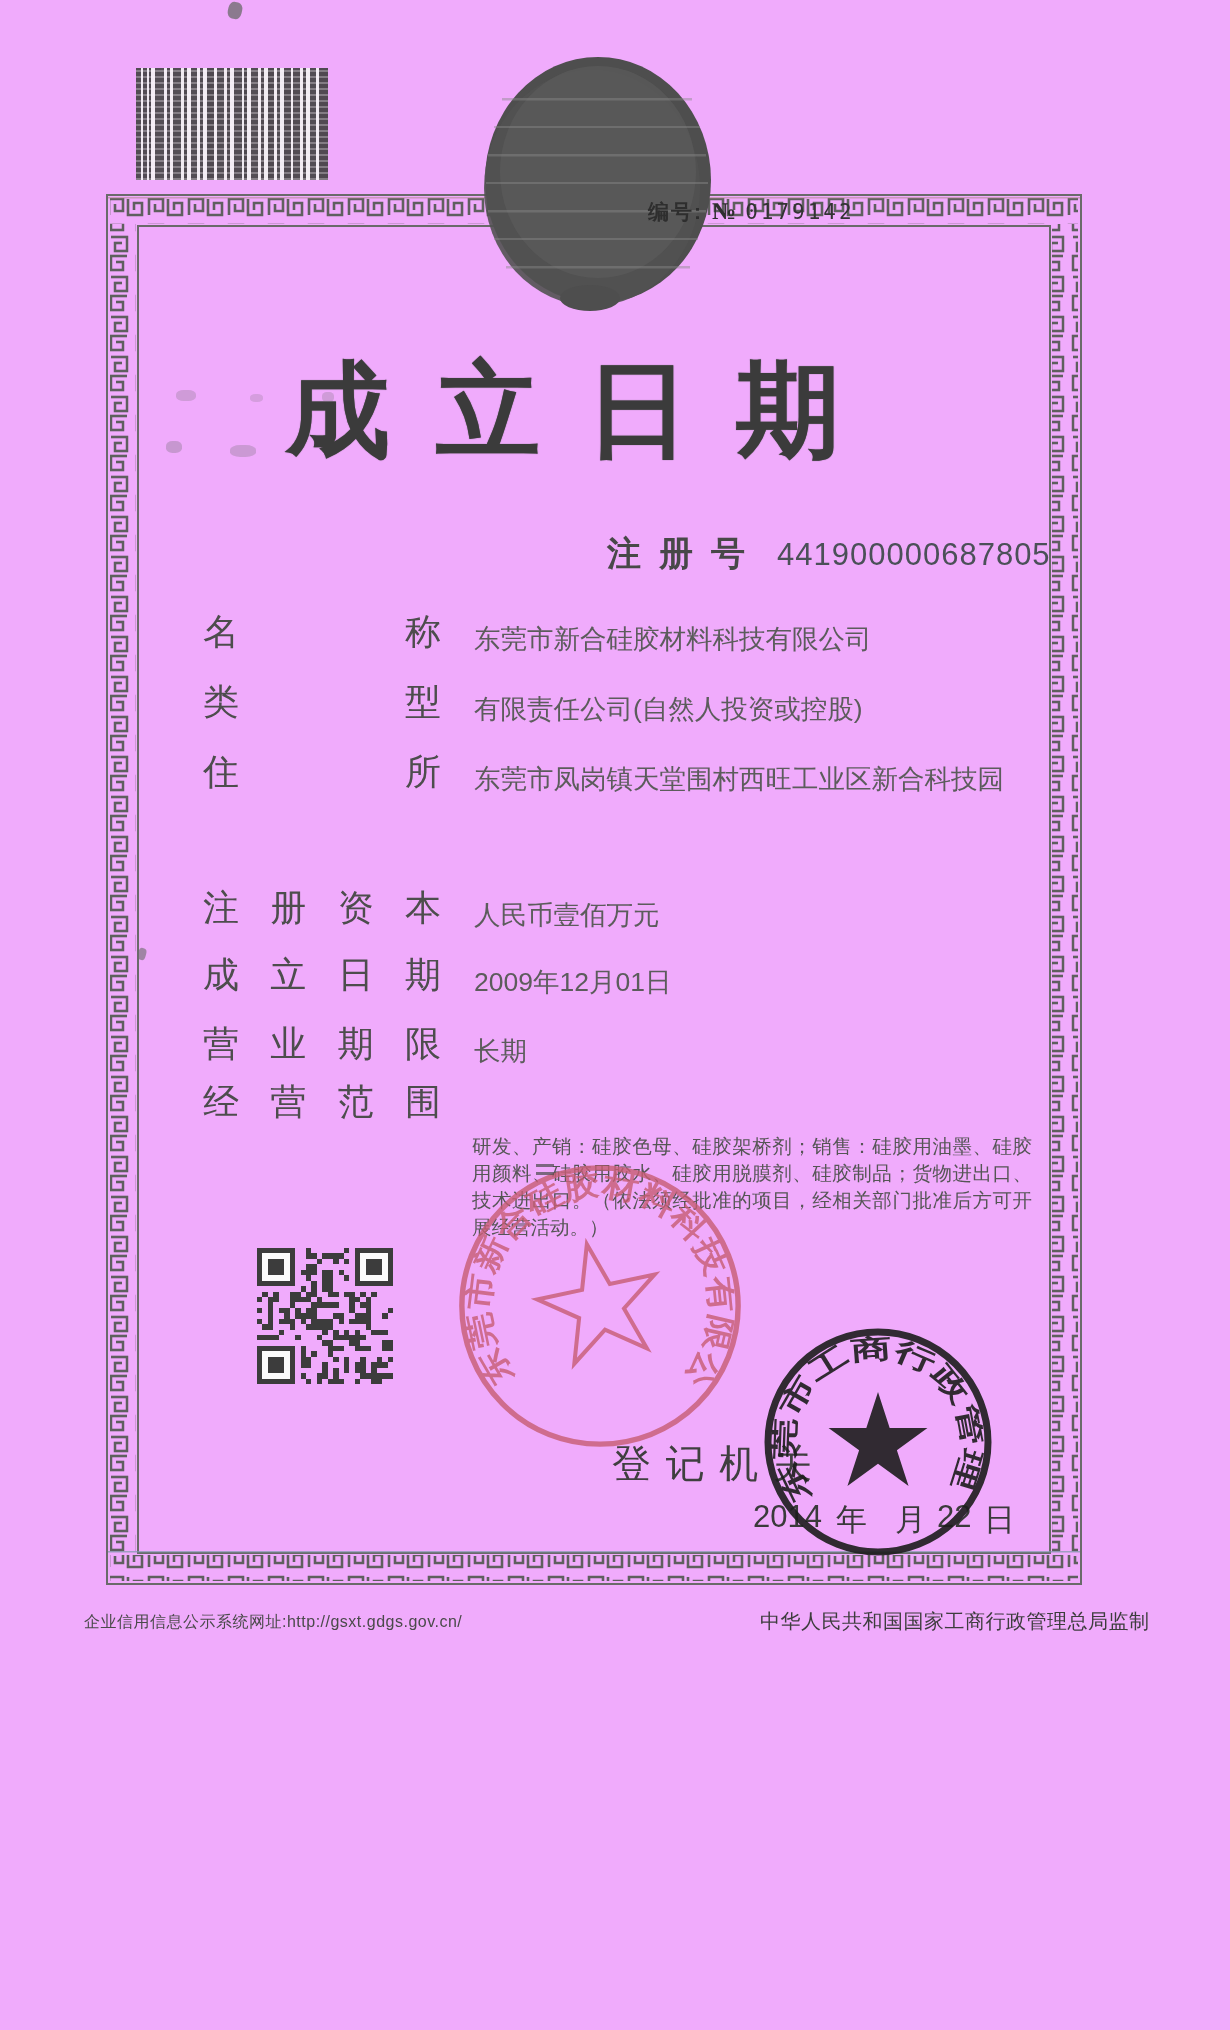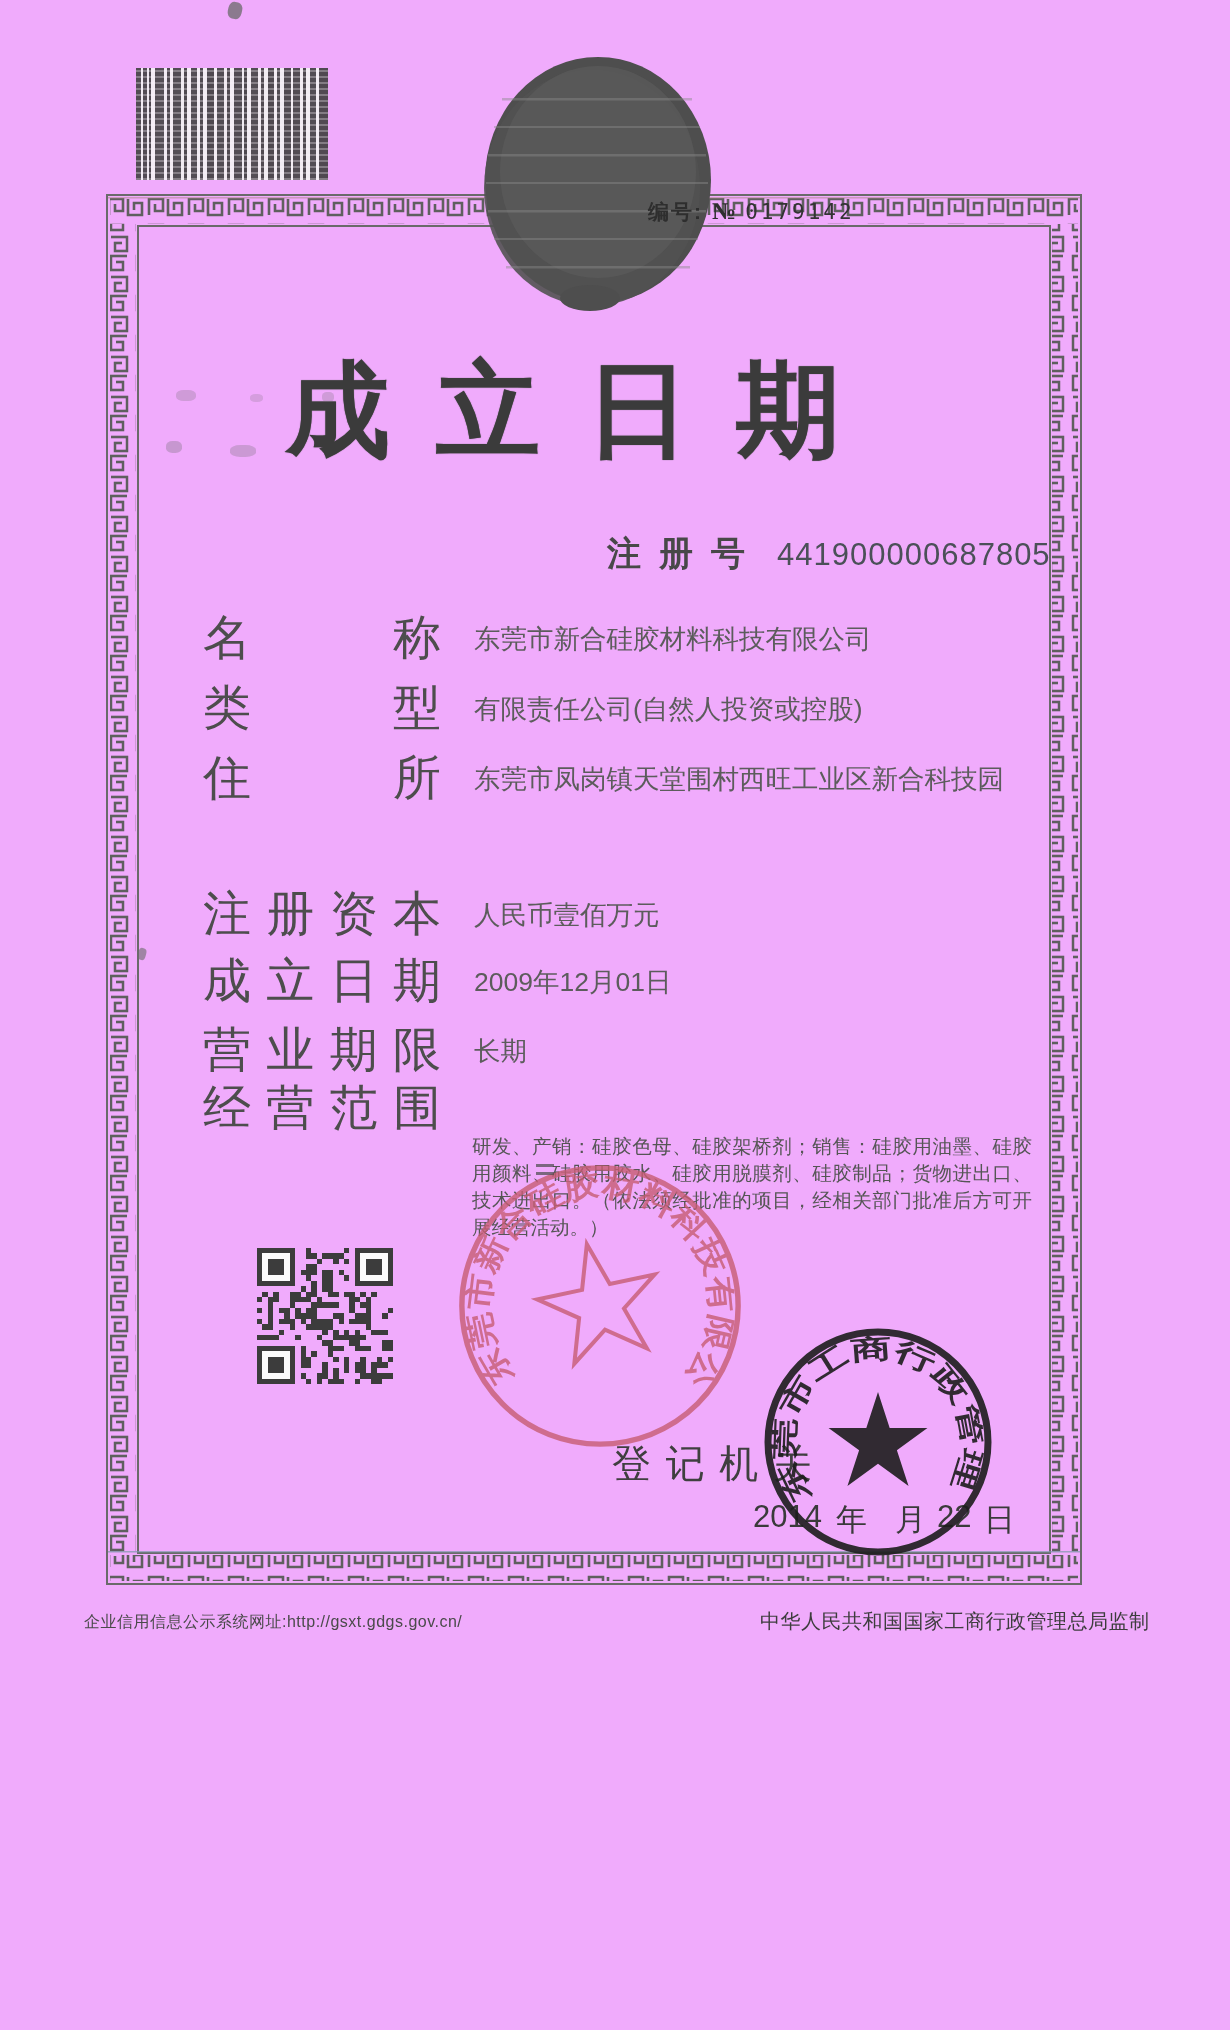--- a/index.html
+++ b/index.html
@@ -31,21 +31,21 @@
   .serial .num{font-size:21px;font-weight:500;letter-spacing:3px;font-family:"DejaVu Sans Mono","Liberation Mono",monospace;color:#333;}
 
   .title{left:286px;top:342px;font-size:104px;font-weight:800;letter-spacing:46px;color:#3b3b3b;
          white-space:nowrap;text-shadow:0 0 1px #555;}
 
   .regline{left:607px;top:531px;display:flex;align-items:baseline;}
   .regline .lab{font-size:34px;font-weight:700;letter-spacing:18px;color:#484848;}
   .regline .val{font-size:31px;letter-spacing:1px;color:#4b5058;margin-left:14px;}
 
   .row{left:203px;display:flex;align-items:flex-start;}
-  .jlabel{width:238px;font-size:48px;font-weight:500;color:#4d4d4d;
+  .jlabel{width:238px;font-size:36px;font-weight:500;color:#4d4d4d;
           text-align:justify;text-align-last:justify;line-height:1.1;flex:none;}
   .rowval{margin-left:33px;padding-top:9px;font-size:26.5px;color:#5c5c5c;white-space:nowrap;}
   .scopeval{left:472px;top:1133px;width:560px;font-size:19.5px;line-height:27px;color:#555;
             text-align:justify;}
 
   .qr{left:257px;top:1248px;width:136px;height:136px;}
 
   .registrar{left:612px;top:1437px;width:200px;font-size:39px;font-weight:500;color:#3f3f3f;
              text-align:justify;text-align-last:justify;font-family:Liberation Mono, monospace;}
   .dateline span{position:absolute;top:1499px;font-size:31px;font-weight:500;color:#3a3a3a;}

